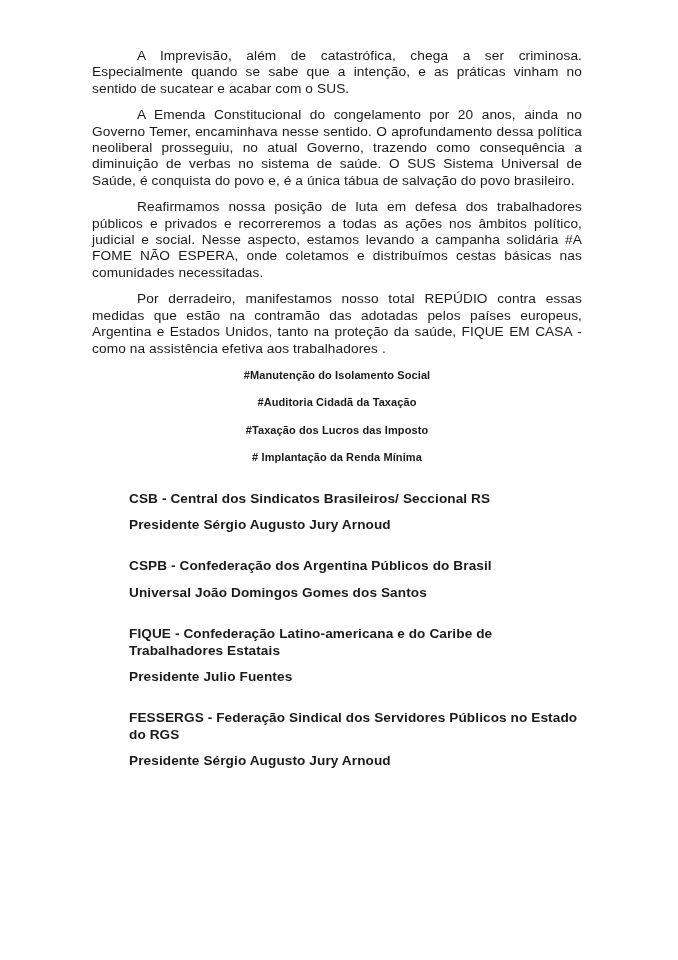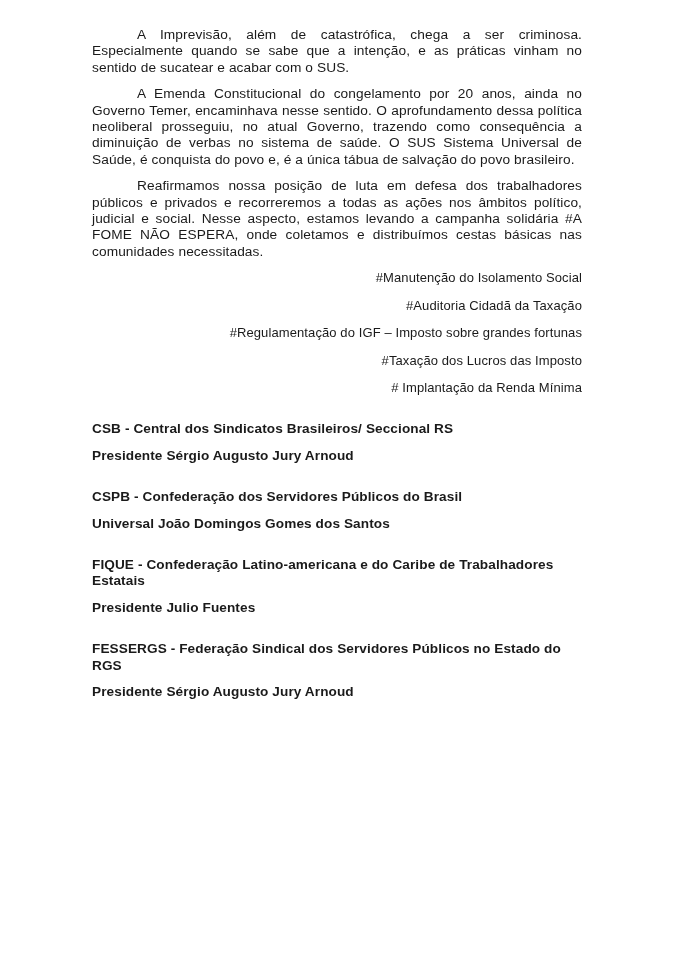--- a/index.html
+++ b/index.html
@@ -6,79 +6,81 @@
     margin: 0;
     padding: 0;
     background: #ffffff;
   }
   .page {
     position: relative;
     width: 678px;
     height: 960px;
     box-sizing: border-box;
     background: #ffffff;
-    padding: 27px 96px 0 92px;
+    padding: 48px 96px 0 92px;
     font-family: "Liberation Sans", sans-serif;
     color: #1a1a1a;
     overflow: hidden;
   }
   .body-par {
     margin: 0 0 10px 0;
     font-size: 13.7px;
     line-height: 16.4px;
     text-align: justify;
     text-indent: 45px;
     letter-spacing: 0.1px;
   }
   .hashtag-line {
     margin: 0 0 11px 0;
-    font-size: 13px;
+    font-size: 11px;
     line-height: 16.4px;
-    text-align: right;
+    text-align: center;
     letter-spacing: 0.1px;
+    font-weight: bold;
   }
   .hashtag-group {
     margin-top: 1px;
   }
   .sig-block {
     margin-top: 25px;
+    margin-left: 37px;
   }
   .sig-line {
     margin: 0 0 10px 0;
     font-size: 13.6px;
     line-height: 16.4px;
     font-weight: bold;
     text-align: left;
     letter-spacing: 0.1px;
   }
 </style>
 </head>
 <body>
 
 <div class="page">
 
   <p class="body-par">A Imprevisão, além de catastrófica, chega a ser criminosa. Especialmente quando se sabe que a intenção, e as práticas vinham no sentido de sucatear e acabar com o SUS.</p>
   <p class="body-par">A Emenda Constitucional do congelamento por 20 anos, ainda no Governo Temer, encaminhava nesse sentido. O aprofundamento dessa política neoliberal prosseguiu, no atual Governo, trazendo como consequência a diminuição de verbas no sistema de saúde. O SUS Sistema Universal de Saúde, é conquista do povo e, é a única tábua de salvação do povo brasileiro.</p>
   <p class="body-par">Reafirmamos nossa posição de luta em defesa dos trabalhadores públicos e privados e recorreremos a todas as ações nos âmbitos político, judicial e social. Nesse aspecto, estamos levando a campanha solidária #A FOME NÃO ESPERA, onde coletamos e distribuímos cestas básicas nas comunidades necessitadas.</p>
+  <p class="body-par">Por derradeiro, manifestamos nosso total REPÚDIO contra essas medidas que estão na contramão das adotadas pelos países europeus, Argentina e Estados Unidos, tanto na proteção da saúde, FIQUE EM CASA - como na assistência efetiva aos trabalhadores .</p>
 
   <div class="hashtag-group">
     <p class="hashtag-line">#Manutenção do Isolamento Social</p>
     <p class="hashtag-line">#Auditoria Cidadã da Taxação</p>
-    <p class="hashtag-line">#Regulamentação do IGF – Imposto sobre grandes fortunas</p>
     <p class="hashtag-line">#Taxação dos Lucros das Imposto</p>
     <p class="hashtag-line"># Implantação da Renda Mínima</p>
   </div>
 
   <div class="sig-block">
     <p class="sig-line">CSB - Central dos Sindicatos Brasileiros/ Seccional RS</p>
     <p class="sig-line">Presidente Sérgio Augusto Jury Arnoud</p>
   </div>
 
   <div class="sig-block">
-    <p class="sig-line">CSPB - Confederação dos Servidores Públicos do Brasil</p>
+    <p class="sig-line">CSPB - Confederação dos Argentina Públicos do Brasil</p>
     <p class="sig-line">Universal João Domingos Gomes dos Santos</p>
   </div>
 
   <div class="sig-block">
     <p class="sig-line">FIQUE - Confederação Latino-americana e do Caribe de Trabalhadores Estatais</p>
     <p class="sig-line">Presidente Julio Fuentes</p>
   </div>
 
   <div class="sig-block">
     <p class="sig-line">FESSERGS - Federação Sindical dos Servidores Públicos no Estado do RGS</p>

